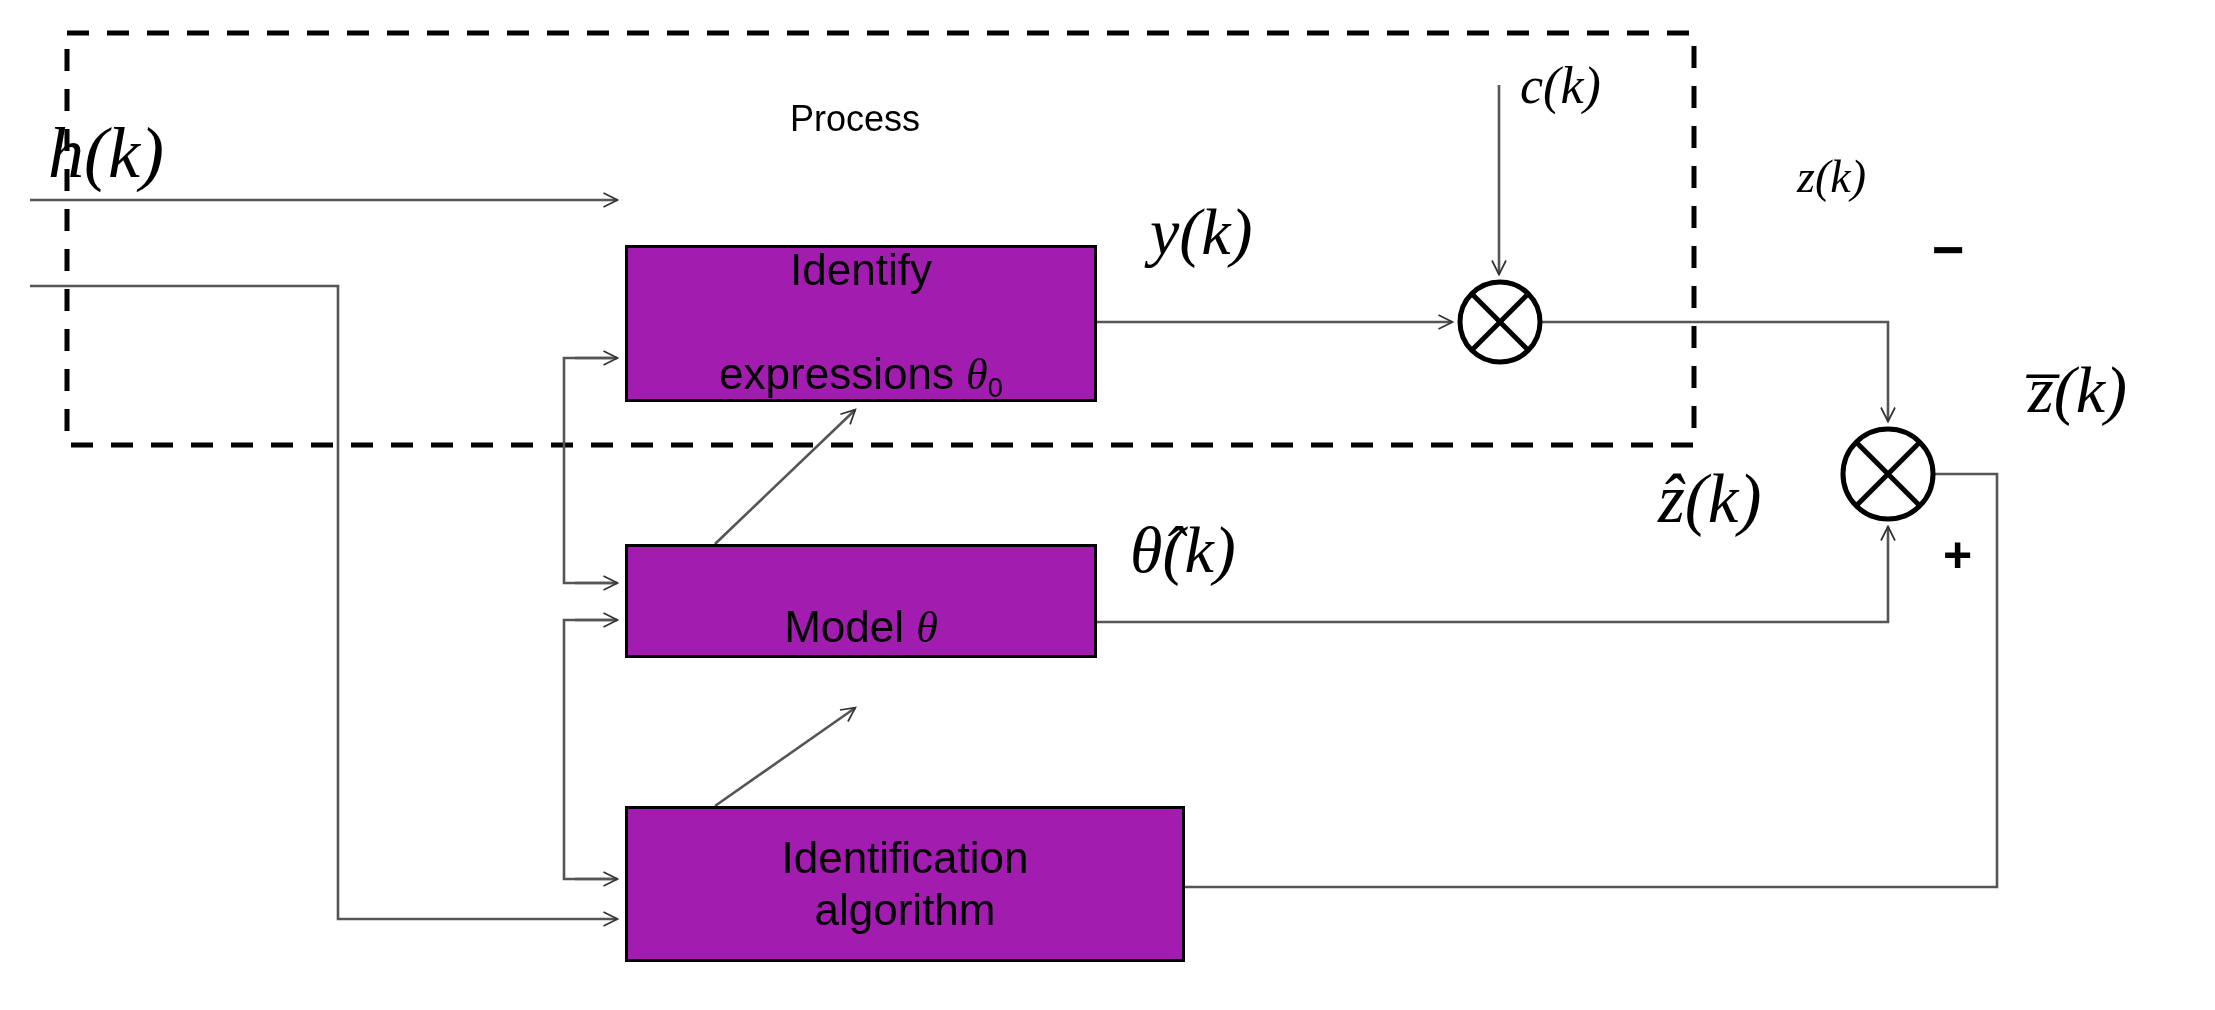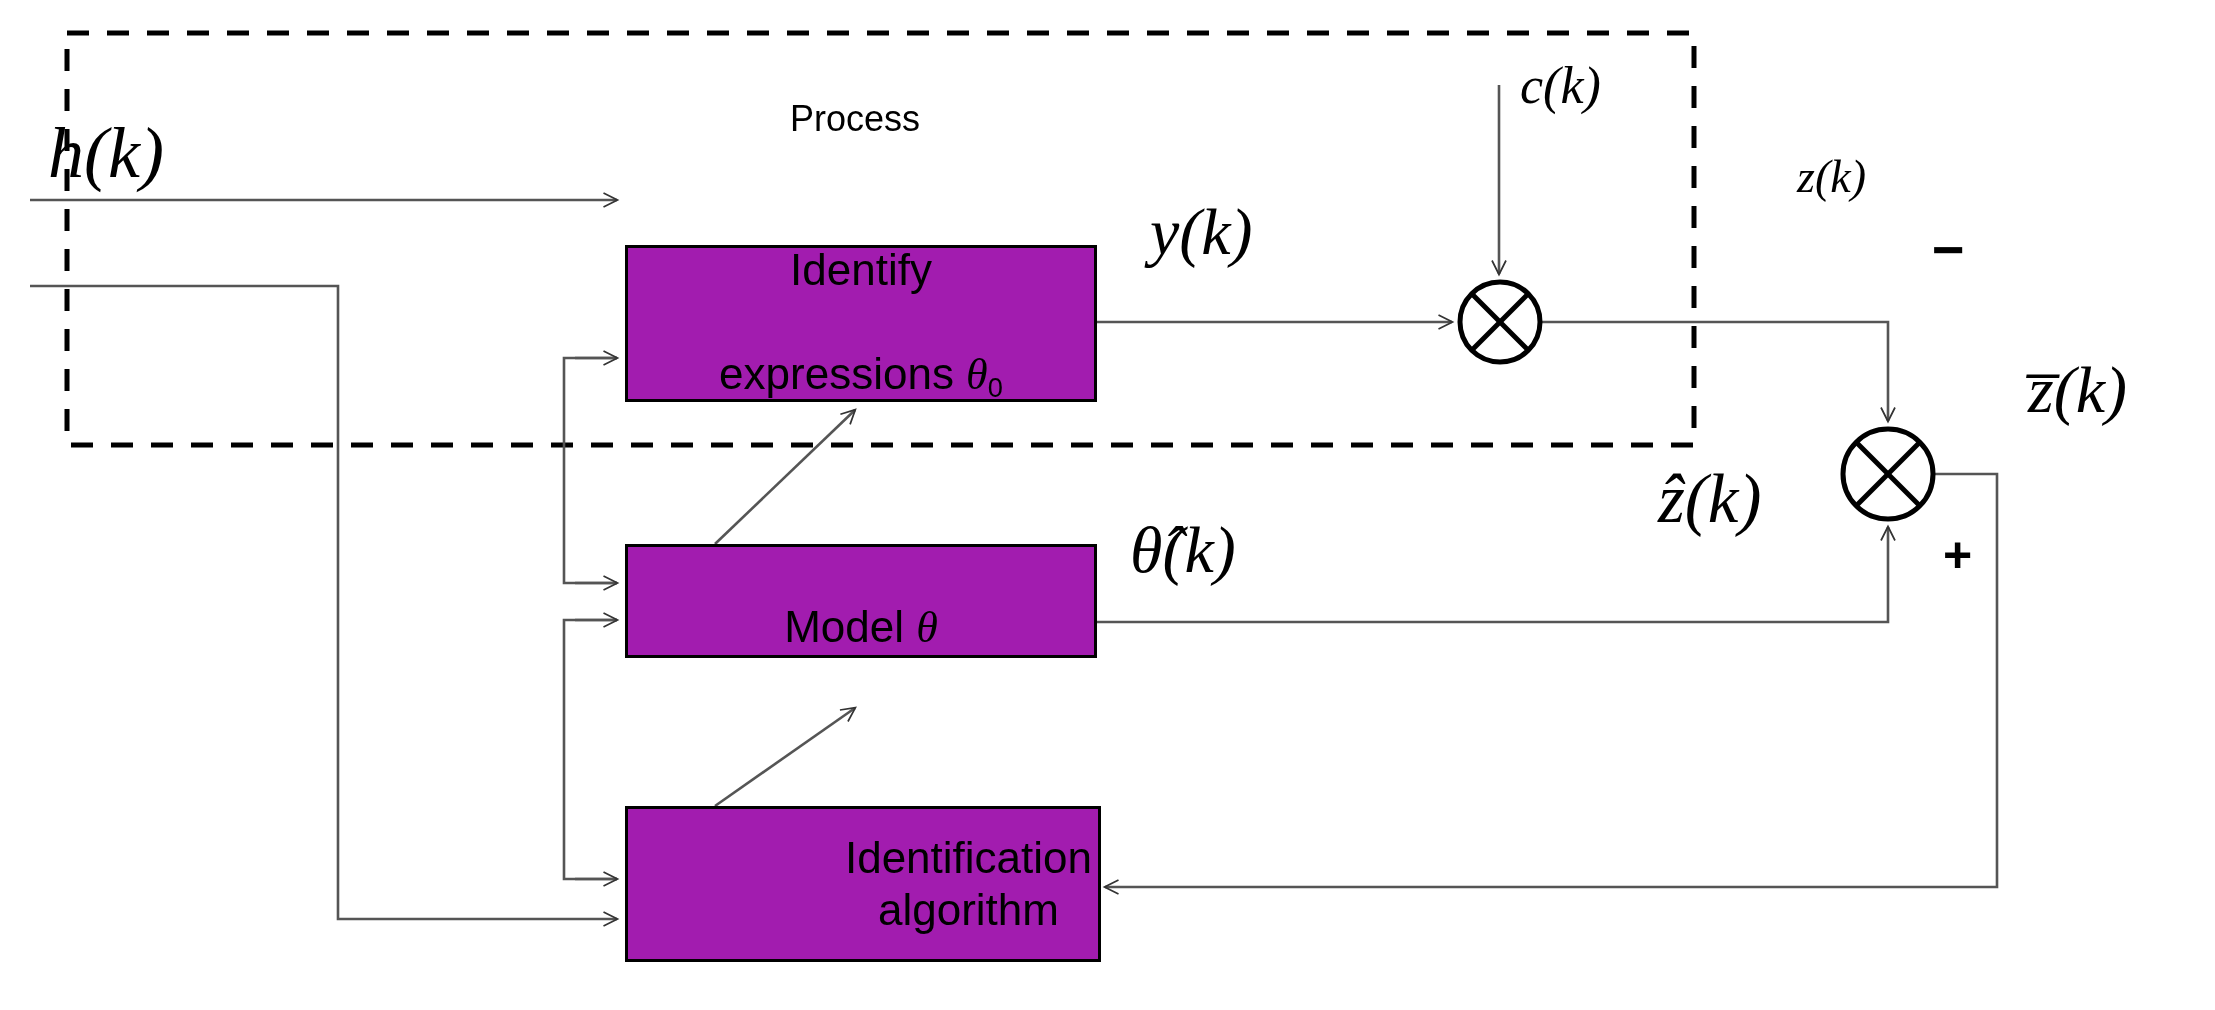--- a/index.html
+++ b/index.html
@@ -108,21 +108,21 @@
   </div>
 
   <div class="box" style="left:625px; top:544px; width:472px; height:114px;">
     <div class="inner">
       <div class="box-label">
         <span>Model </span><span class="lbl-math">θ</span>
       </div>
     </div>
   </div>
 
-  <div class="box" style="left:625px; top:806px; width:476px; height:156px;justify-content:flex-end;">
+  <div class="box" style="left:625px; top:806px; width:560px; height:156px;">
     <div class="inner">
       <div class="box-label">Identification</div>
       <div class="box-label">algorithm</div>
     </div>
   </div>
 
   <div class="lbl lbl-math" style="left:48px; top:112px; font-size:72px;">h(k)</div>
 
   <div class="lbl lbl-math" style="left:1520px; top:56px; font-size:52px;">c(k)</div>
 

